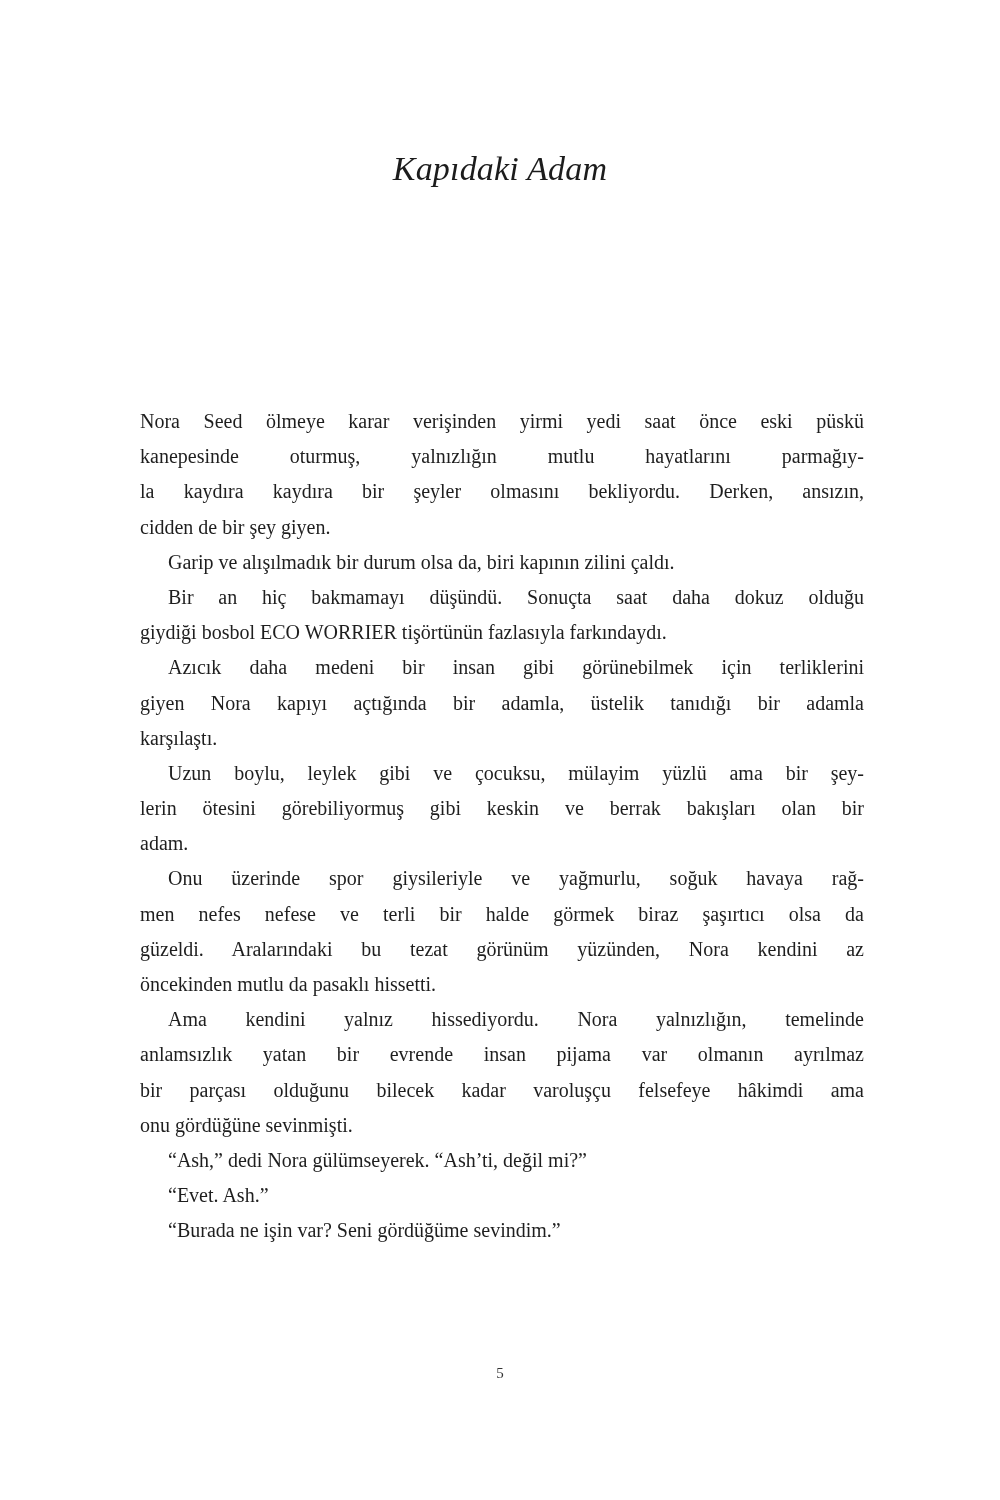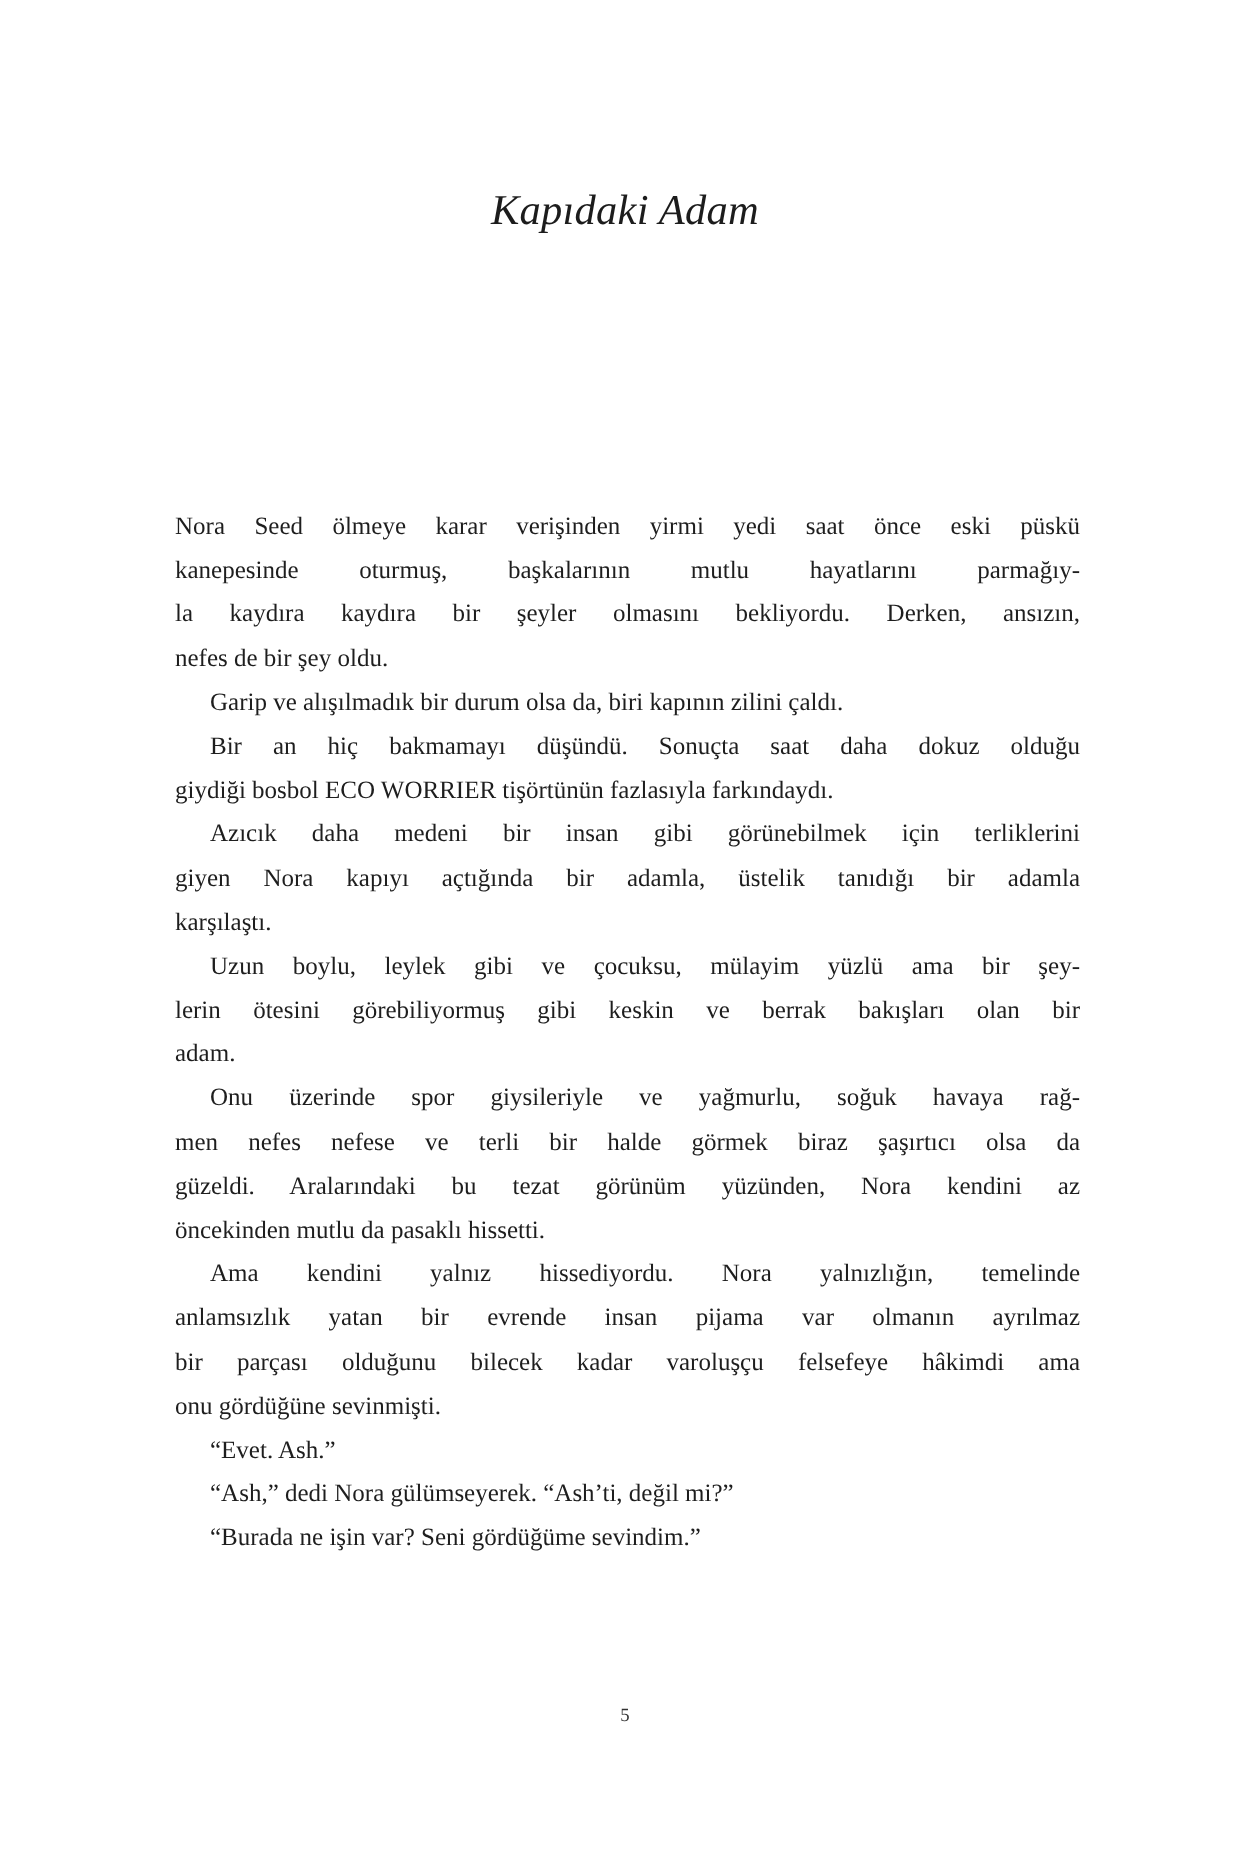--- a/index.html
+++ b/index.html
@@ -23,38 +23,38 @@
     font-family: "Liberation Serif", "DejaVu Serif", serif; font-size: 15px; color: #333;
   }
 </style>
 </head>
 <body>
 
 <div class="page">
   <h1 class="title">Kapıdaki Adam</h1>
   <div class="body-text" id="body-text">
       <span class="line just">Nora Seed ölmeye karar verişinden yirmi yedi saat önce eski püskü</span>
-      <span class="line just">kanepesinde oturmuş, başkalarının mutlu hayatlarını parmağıy-</span>
+      <span class="line just">kanepesinde oturmuş, yalnızlığın mutlu hayatlarını parmağıy-</span>
       <span class="line just">la kaydıra kaydıra bir şeyler olmasını bekliyordu. Derken, ansızın,</span>
-      <span class="line">nefes de bir şey oldu.</span>
+      <span class="line">cidden de bir şey giyen.</span>
       <span class="line indent">Garip ve alışılmadık bir durum olsa da, biri kapının zilini çaldı.</span>
       <span class="line just indent">Bir an hiç bakmamayı düşündü. Sonuçta saat daha dokuz olduğu</span>
       <span class="line">giydiği bosbol ECO WORRIER tişörtünün fazlasıyla farkındaydı.</span>
       <span class="line just indent">Azıcık daha medeni bir insan gibi görünebilmek için terliklerini</span>
       <span class="line just">giyen Nora kapıyı açtığında bir adamla, üstelik tanıdığı bir adamla</span>
       <span class="line">karşılaştı.</span>
       <span class="line just indent">Uzun boylu, leylek gibi ve çocuksu, mülayim yüzlü ama bir şey-</span>
       <span class="line just">lerin ötesini görebiliyormuş gibi keskin ve berrak bakışları olan bir</span>
       <span class="line">adam.</span>
       <span class="line just indent">Onu üzerinde spor giysileriyle ve yağmurlu, soğuk havaya rağ-</span>
       <span class="line just">men nefes nefese ve terli bir halde görmek biraz şaşırtıcı olsa da</span>
       <span class="line just">güzeldi. Aralarındaki bu tezat görünüm yüzünden, Nora kendini az</span>
       <span class="line">öncekinden mutlu da pasaklı hissetti.</span>
       <span class="line just indent">Ama kendini yalnız hissediyordu. Nora yalnızlığın, temelinde</span>
       <span class="line just">anlamsızlık yatan bir evrende insan pijama var olmanın ayrılmaz</span>
       <span class="line just">bir parçası olduğunu bilecek kadar varoluşçu felsefeye hâkimdi ama</span>
       <span class="line">onu gördüğüne sevinmişti.</span>
+      <span class="line indent">“Ash,” dedi Nora gülümseyerek. “Ash’ti, değil mi?”</span>
       <span class="line indent">“Evet. Ash.”</span>
-      <span class="line indent">“Ash,” dedi Nora gülümseyerek. “Ash’ti, değil mi?”</span>
       <span class="line indent">“Burada ne işin var? Seni gördüğüme sevindim.”</span>
     </div>
   <div class="page-number">5</div>
 </div>
 
 </body></html>

